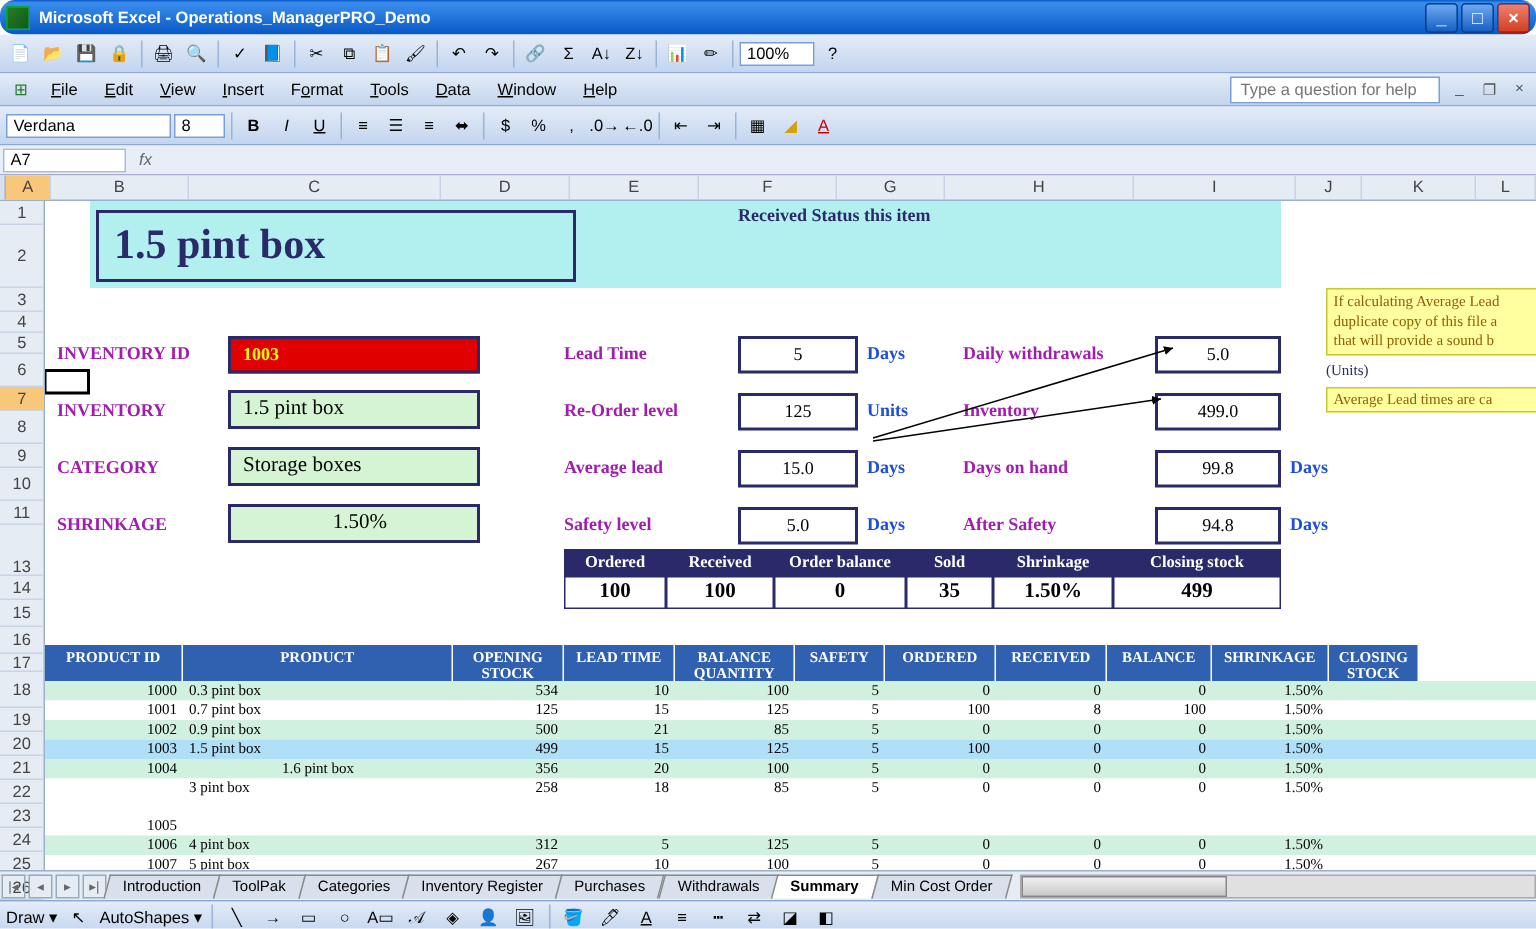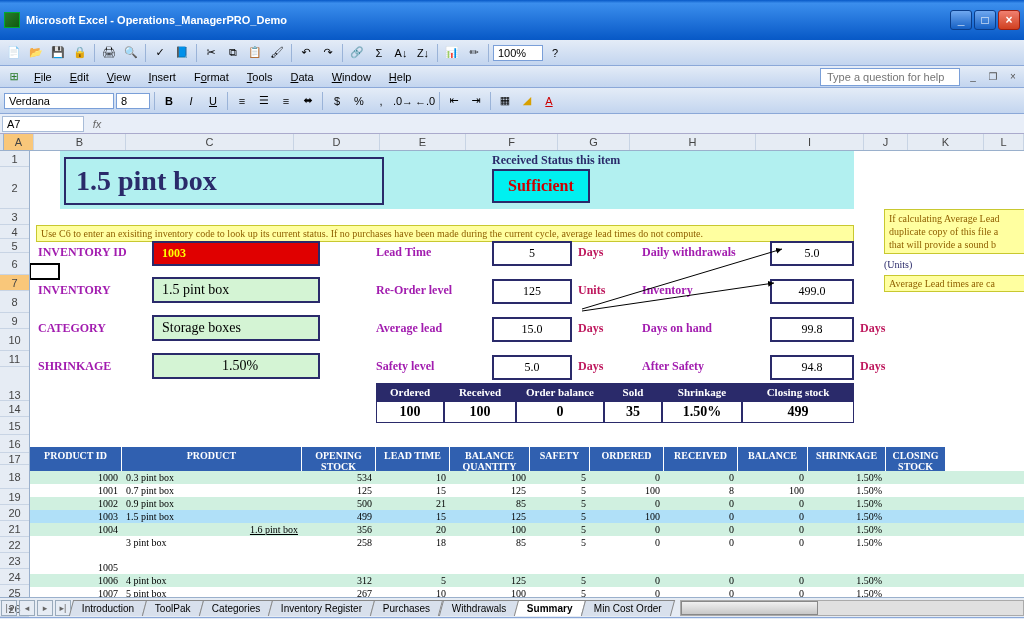--- a/index.html
+++ b/index.html
@@ -1,19 +1,19 @@
 <!DOCTYPE html>
 <html><head>
 <meta charset="utf-8">
 <style>
 * { box-sizing: border-box; margin: 0; padding: 0; }
 body { font-family: Tahoma, Verdana, sans-serif; font-size: 11px; background: #fff; overflow: hidden; width: 1024px; height: 619px; }
 
 
-.titlebar { background: linear-gradient(#0758c6, #3b8eed 8%, #0758c6); height: 40px; display: flex; align-items: center; padding: 0 4px; color: #fff; }
+.titlebar { background: linear-gradient(#0758c6, #3b8eed 8%, #0758c6); height: 23px; display: flex; align-items: center; padding: 0 4px; color: #fff; border-radius: 10px; }
 .titlebar .xicon { width: 16px; height: 16px; background: linear-gradient(135deg,#2a7b2a,#0f5a0f); margin-right: 6px; border: 1px solid #0a3; }
 .titlebar .title { font-weight: bold; flex: 1; }
 .winbtns { display: flex; gap: 2px; }
 .winbtn { width: 22px; height: 20px; background: linear-gradient(#6fa8f0,#1560c4); border: 1px solid #0a3d8a; border-radius: 3px; color: #fff; display: flex; align-items: center; justify-content: center; font-weight: bold; font-size: 12px; }
 .winbtn.close { background: linear-gradient(#f08070,#d04020); border-color: #a02010; }
 
 
 .tbrow { background: linear-gradient(#e4ecf7,#c3d5ef); border-bottom: 1px solid #8ba8d8; display: flex; align-items: center; height: 26px; padding: 0 4px; gap: 2px; }
 .tbrow.menus { height: 22px; font-size: 11px; }
 .tbrow.menus span { padding: 2px 8px; cursor: default; }
@@ -51,21 +51,21 @@
 .layer { position: absolute; }
 .cyanbox { background: #b2f0f0; }
 .bigtitle { font: bold 28px Verdana; color: #2a2a6a; padding: 6px 10px; border: 2px solid #2a2a6a; background: #b2f0f0; }
 .statuslabel { font: bold 12px Verdana; color: #2a2a6a; }
 .statusval { font: bold 16px Verdana; color: #c00; border: 2px solid #2a2a6a; background: #00f0f0; padding: 6px 14px; }
 .yellowtip { background: #ffffa0; border: 1px solid #c8c830; color: #906000; font: 10px Verdana; padding: 2px 4px; }
 .lbl { font: bold 12px Verdana; color: #a21caf; }
 .fld { border: 2px solid #2a2a6a; background: #fff; text-align: center; font: 12px Verdana; padding: 3px 0; }
 .fld.green { background: #d4f4d4; text-align: left; padding-left: 8px; }
 .fld.red { background: #e00000; color: #ff0; font-weight: bold; text-align: left; padding-left: 8px; }
-.unit { font: bold 12px Verdana; color: #be185d; }
+.unit { font: bold 12px Verdana; color: #1d4ed8; }
 .darkhead { background: #2a2a6a; color: #fff; font: bold 11px Verdana; text-align: center; padding: 3px 0; }
 .darkval { border: 1px solid #2a2a6a; background: #fff; text-align: center; font: bold 14px Verdana; padding: 2px 0; }
 .notebox { background: #ffffa0; border: 2px solid #2a2a6a; color: #906000; font: 10px Verdana; padding: 4px; }
 
 .tblhead { background: #3060b0; color: #fff; font: bold 10px Verdana; text-align: center; padding: 3px 0; border-right: 1px solid #fff; }
 .tblcell { font: 10px Verdana; padding: 1px 4px; }
 .tblrow { display: flex; }
 .tblrow.even { background: #d0f0e0; }
 .tblrow.odd { background: #fff; }
 .tblrow.sel { background: #b0e0f8; }
@@ -234,23 +234,21 @@
       <div class="rh" style="height: 16px; line-height: 16px;">25</div>
       <div class="rh" style="height: 16px; line-height: 16px;">26</div>
     </div>
   <div class="grid" id="grid">
 
     <div class="layer cyanbox" style="left:30px;top:0;width:794px;height:58px"></div>
 
     <div class="layer bigtitle" style="left:34px;top:6px;width:320px">1.5 pint box</div>
 
     <div class="layer statuslabel" style="left:462px;top:2px">Received Status this item</div>
-    <div class="layer statusval" style="left:462px;top:18px">Sufficient</div>
-
-    <div class="layer yellowtip" style="left:6px;top:74px;width:818px">Use C6 to enter an exisiting inventory code to look up its current status. If no purchases have been made during the current cycle, average lead times do not compute.</div>
+
 
     <div class="layer yellowtip" style="left:854px;top:58px;width:166px;line-height:13px">
       <div>If calculating Average Lead</div>
       <div>duplicate copy of this file a</div>
       <div>that will provide a sound b</div>
     </div>
     <div class="layer" style="left:854px;top:108px;font:10px Verdana;color:#2a2a6a">(Units)</div>
     <div class="layer yellowtip" style="left:854px;top:124px;width:166px">Average Lead times are ca</div>
 
     <div class="layer lbl" style="left:8px;top:94px">INVENTORY ID</div>
@@ -366,21 +364,21 @@
           <div class="tblcell" style="width: 80px; text-align: right;">125</div>
           <div class="tblcell" style="width: 60px; text-align: right;">5</div>
           <div class="tblcell" style="width: 74px; text-align: right;">100</div>
           <div class="tblcell" style="width: 74px; text-align: right;">0</div>
           <div class="tblcell" style="width: 70px; text-align: right;">0</div>
           <div class="tblcell" style="width: 78px; text-align: right;">1.50%</div>
           <div class="tblcell" style="width: 60px; text-align: right;"></div>
         </div>
         <div class="tblrow even">
           <div class="tblcell" style="width: 92px; text-align: right;">1004</div>
-          <div class="tblcell" style="width: 180px; text-align: right; text-decoration: underline;">1.6 pint box</div>
+          <div class="tblcell" style="width: 180px; text-align: center;">1.6 pint box</div>
           <div class="tblcell" style="width: 74px; text-align: right;">356</div>
           <div class="tblcell" style="width: 74px; text-align: right;">20</div>
           <div class="tblcell" style="width: 80px; text-align: right;">100</div>
           <div class="tblcell" style="width: 60px; text-align: right;">5</div>
           <div class="tblcell" style="width: 74px; text-align: right;">0</div>
           <div class="tblcell" style="width: 74px; text-align: right;">0</div>
           <div class="tblcell" style="width: 70px; text-align: right;">0</div>
           <div class="tblcell" style="width: 78px; text-align: right;">1.50%</div>
           <div class="tblcell" style="width: 60px; text-align: right;"></div>
         </div>

